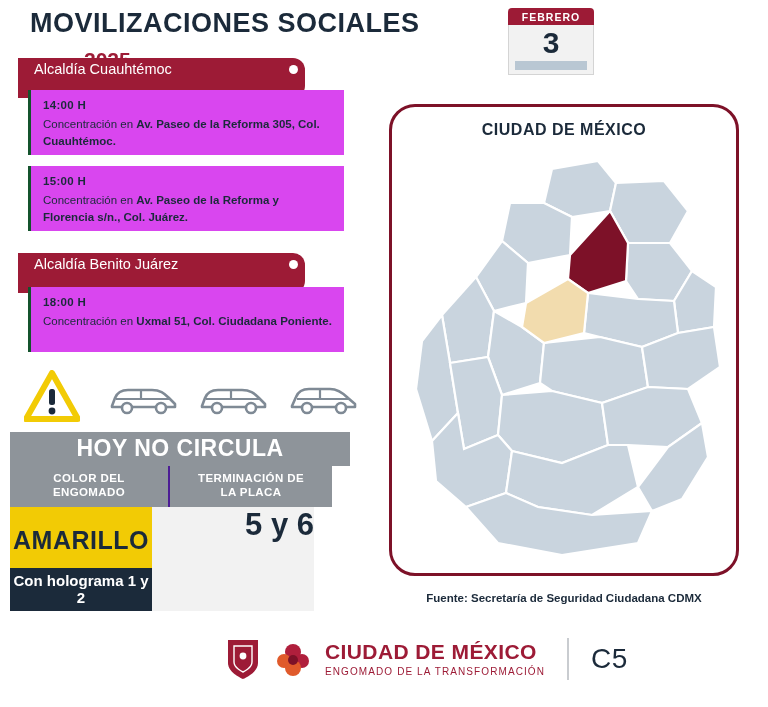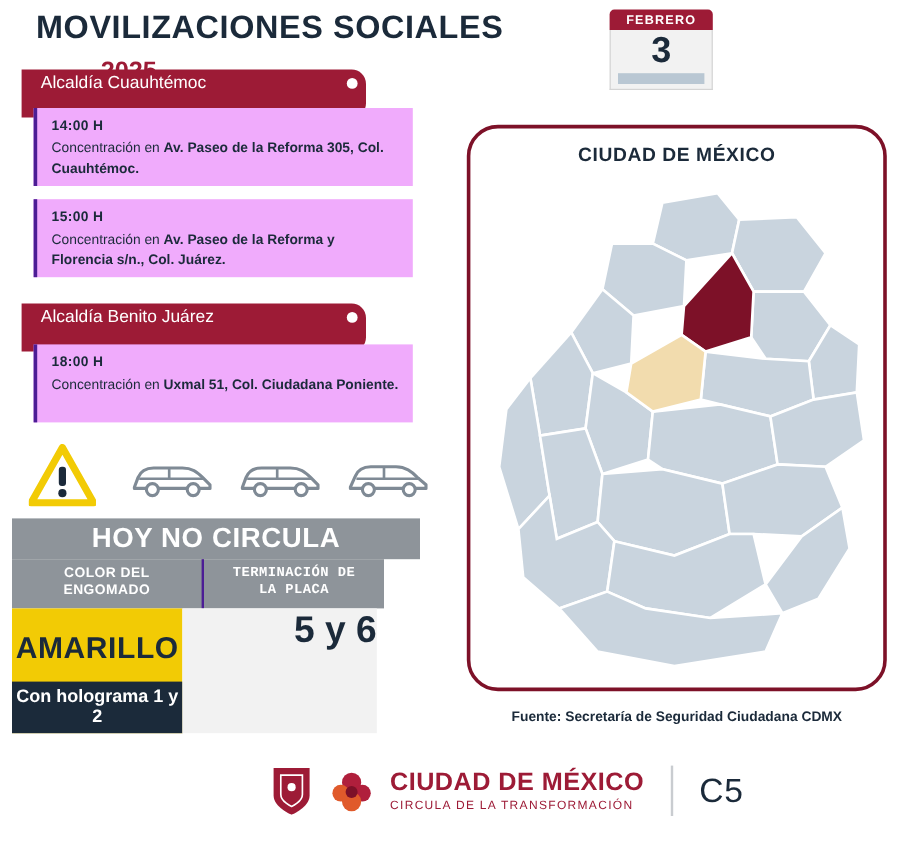--- a/index.html
+++ b/index.html
@@ -87,22 +87,22 @@
     border-radius: 50%;
   }
   #ribbon-1 { left: 18px; top: 58px; width: 287px; }
   #ribbon-2 { left: 18px; top: 253px; width: 287px; }
 
   
   .card {
     position: absolute;
     left: 28px;
     width: 316px;
-    background: #f0abfc;
-    border-left: 3px solid #4c1d95;
+    background: #d946ef;
+    border-left: 3px solid #14532d;
     padding: 9px 12px 10px 12px;
   }
   .card .hour {
     font-size: 11.5px;
     font-weight: bold;
     color: #1b2a3a;
     margin-bottom: 5px;
     letter-spacing: .3px;
   }
   .card .desc {
@@ -151,21 +151,21 @@
     background: #8e949a;
     color: #ffffff;
     font-size: 11.5px;
     font-weight: bold;
     text-align: center;
     line-height: 1.25;
     padding: 5px 2px 7px;
     letter-spacing: .4px;
   }
   .hnc-sub.left { width: 160px; border-right: 2px solid #4c1d95; }
-  .hnc-sub.right { width: 150px; font-family: Liberation Mono, monospace; }
+  .hnc-sub.right { width: 162px; }
   .hnc-valrow { display: flex; }
   .hnc-color {
     width: 142px;
     background: #f2cb05;
     text-align: center;
     padding-top: 19px;
   }
   .hnc-color .word {
     font-size: 25px;
     font-weight: bold;
@@ -386,20 +386,20 @@
       </svg>
       <svg class="emblem" viewBox="0 0 40 46">
         <circle cx="20" cy="16" r="8" fill="#b01f3c"></circle>
         <circle cx="11" cy="25" r="7" fill="#e05a2b"></circle>
         <circle cx="29" cy="25" r="7" fill="#b01f3c"></circle>
         <circle cx="20" cy="32" r="8" fill="#e05a2b"></circle>
         <circle cx="20" cy="24" r="5" fill="#7d1128"></circle>
       </svg>
       <div class="cdmx-text">
         <div class="l1">CIUDAD DE MÉXICO</div>
-        <div class="l2">CIRCULA DE LA TRANSFORMACIÓN</div>
+        <div class="l2">ENGOMADO DE LA TRANSFORMACIÓN</div>
       </div>
       <div class="vdiv"></div>
       <div class="c5">C5</div>
     </div>
   </div>
 
 </div>
 
 </body></html>

